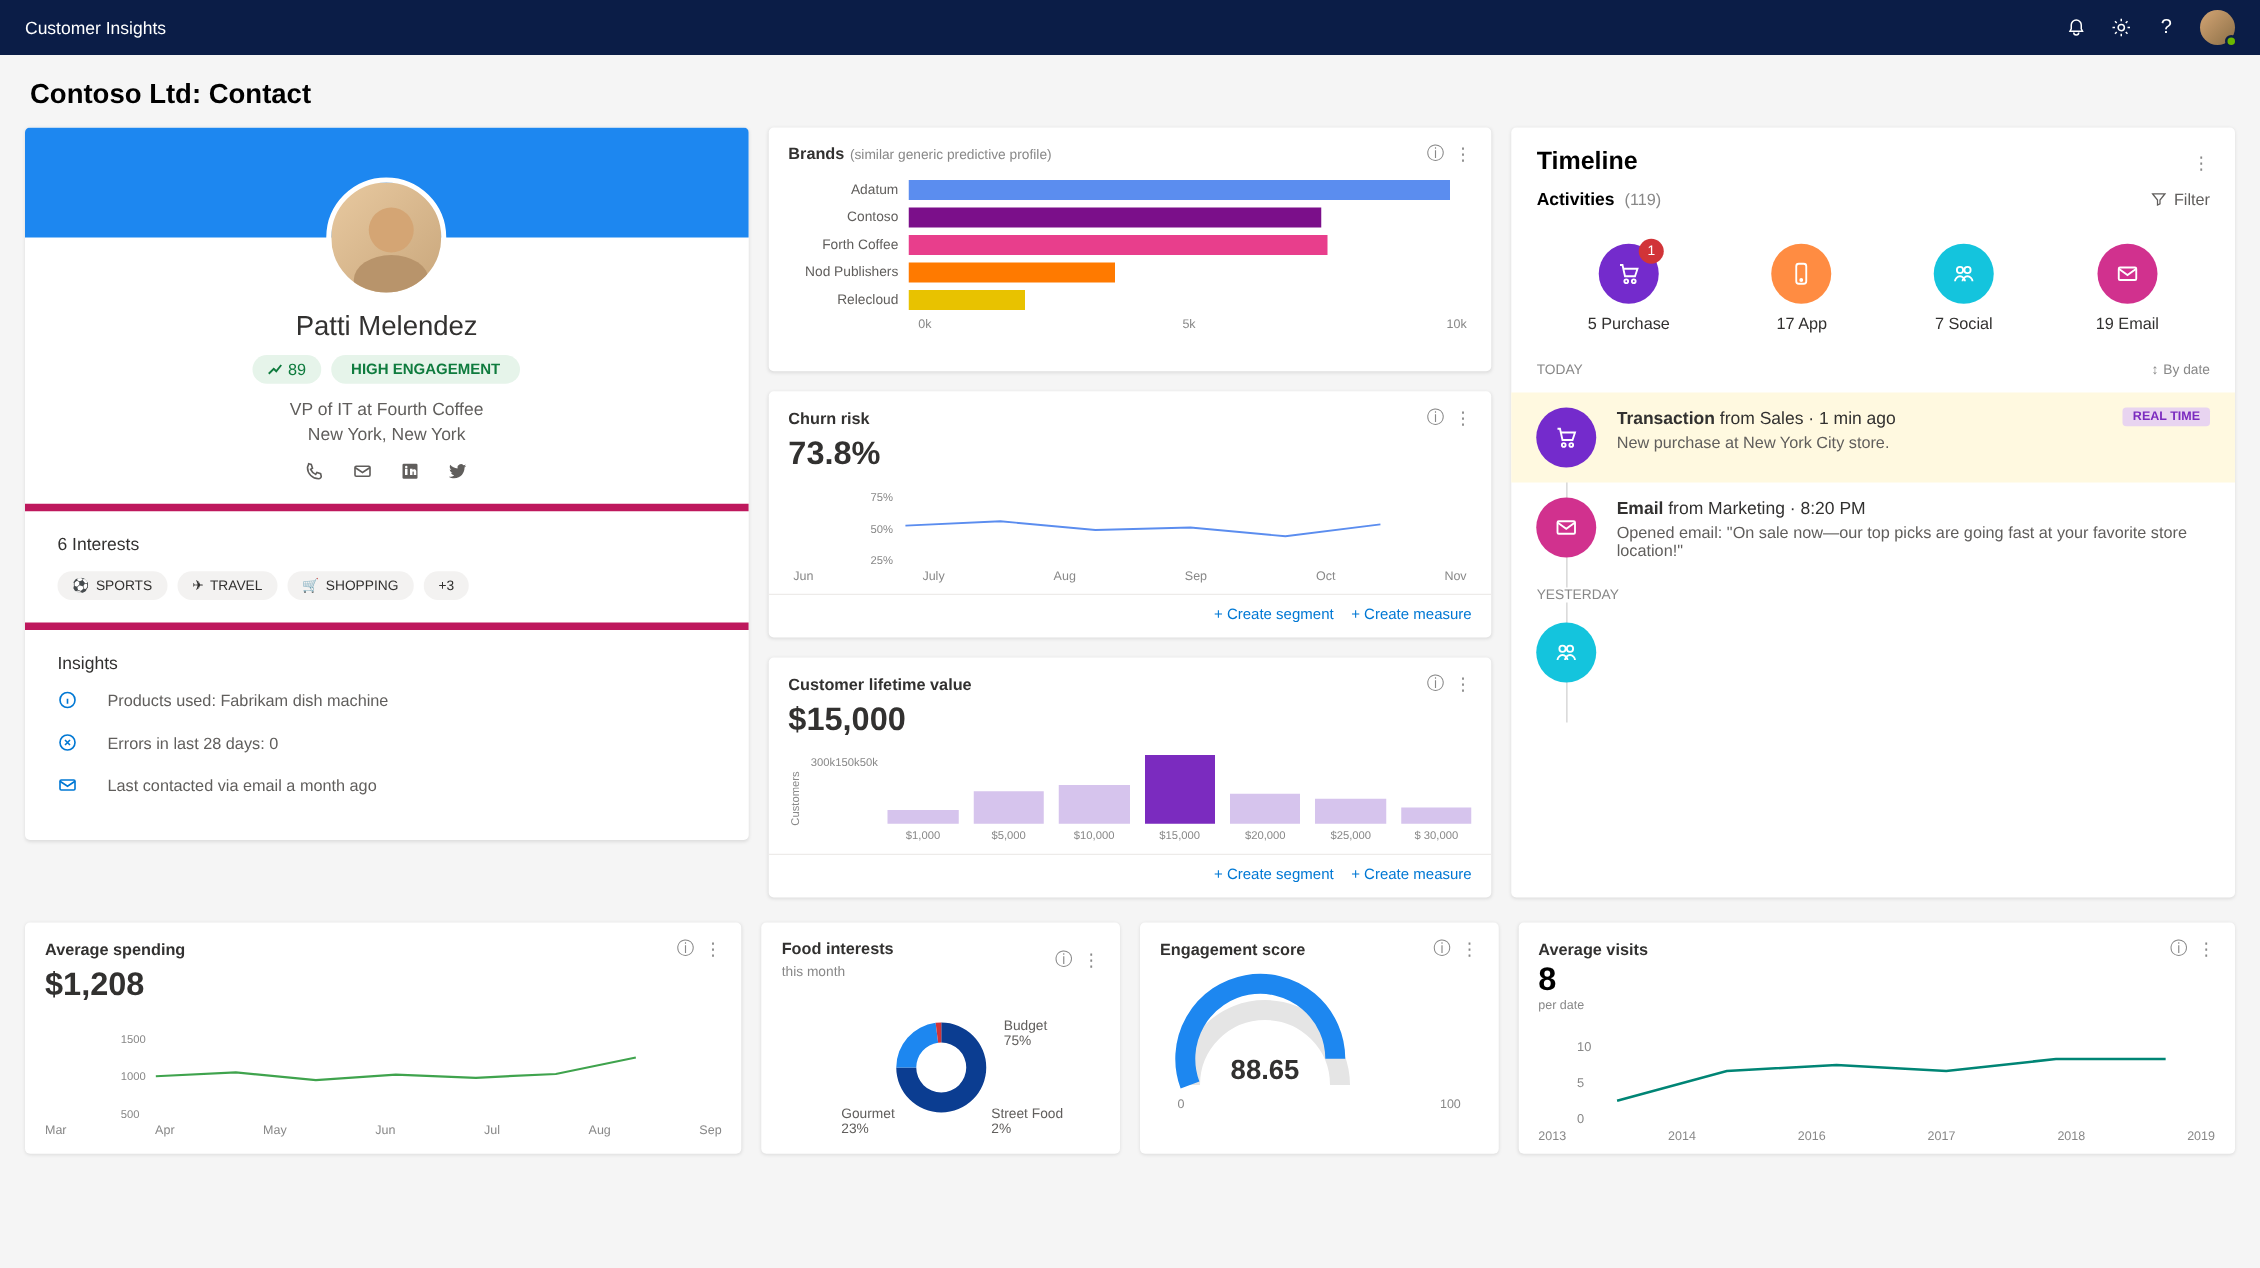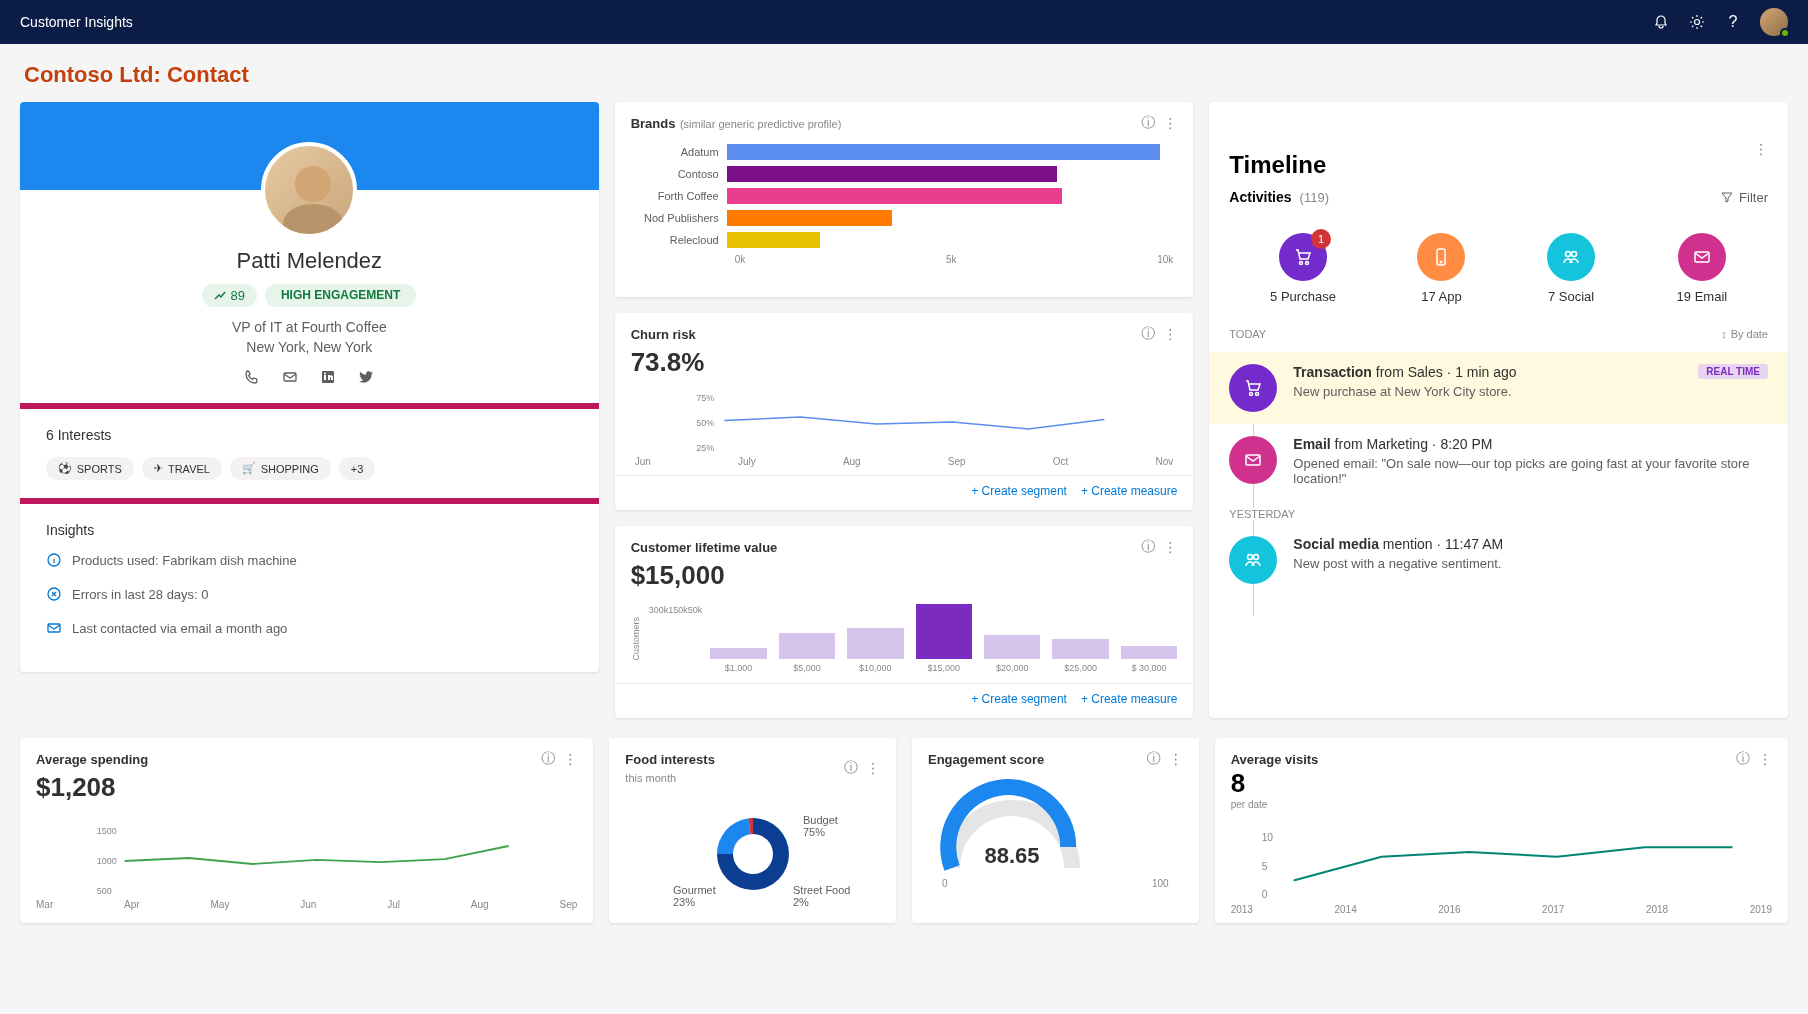--- a/index.html
+++ b/index.html
@@ -4,21 +4,21 @@
 <style>
 * { margin: 0; padding: 0; box-sizing: border-box; font-family: 'Segoe UI', Arial, sans-serif; }
 body { background: #f5f5f5; }
 .top-bar { background: #0b1d47; color: #fff; height: 44px; display: flex; align-items: center; padding: 0 20px; justify-content: space-between; }
 .top-bar-title { font-size: 14px; }
 .top-bar-right { display: flex; align-items: center; gap: 18px; }
 .top-bar-icon { width: 18px; height: 18px; cursor: pointer; display: flex; align-items: center; justify-content: center; color: #fff; }
 .avatar-icon { width: 28px; height: 28px; border-radius: 50%; background: linear-gradient(135deg,#d4a574,#8b6f47); position: relative; }
 .avatar-status { position: absolute; bottom: -2px; right: -2px; width: 10px; height: 10px; background: #6bb700; border-radius: 50%; border: 2px solid #0b1d47; }
 
-.page-header { padding: 18px 24px 14px; font-size: 22px; font-weight: 600; color: #c2410c; }
+.page-header { padding: 18px 24px 14px; font-size: 22px; font-weight: 600; color: #000000; }
 
 .dashboard { display: grid; grid-template-columns: 1fr 1fr 1fr; gap: 16px; padding: 0 20px 20px; }
 .col { display: flex; flex-direction: column; gap: 16px; }
 
 .card { background: #fff; border-radius: 4px; box-shadow: 0 1px 3px rgba(0,0,0,0.1); position: relative; }
 .card-header { display: flex; align-items: center; justify-content: space-between; padding: 12px 16px 0; }
 .card-title { font-size: 13px; font-weight: 600; color: #323130; }
 .card-subtitle { font-size: 11px; color: #888; font-weight: 400; }
 .card-actions { display: flex; gap: 8px; align-items: center; }
 .info-icon, .more-icon { cursor: pointer; color: #888; font-size: 14px; }
@@ -37,21 +37,21 @@
 .profile-location { color: #605e5c; font-size: 14px; margin-bottom: 14px; }
 .profile-icons { display: flex; justify-content: center; gap: 22px; padding-bottom: 18px; color: #605e5c; }
 .profile-icons span { cursor: pointer; font-size: 16px; }
 
 .section-divider { border-top: 6px solid #be185d; padding: 18px 26px; }
 .section-title { font-size: 14px; color: #323130; margin-bottom: 14px; }
 .interest-chips { display: flex; gap: 8px; flex-wrap: wrap; }
 .chip { background: #f3f2f1; border-radius: 14px; padding: 5px 12px; font-size: 11px; color: #323130; display: flex; align-items: center; gap: 5px; cursor: pointer; }
 
 .insight-list { list-style: none; }
-.insight-list li { display: flex; gap: 10px; align-items: center; font-size: 13px; color: #605e5c; margin-bottom: 18px; }
+.insight-list li { display: flex; gap: 24px; align-items: center; font-size: 13px; color: #605e5c; margin-bottom: 18px; }
 .insight-icon { width: 16px; height: 16px; flex-shrink: 0; display: inline-flex; align-items: center; justify-content: center; }
 
 .brands-chart { padding: 12px 20px 32px; }
 .brand-row { display: flex; align-items: center; margin-bottom: 6px; }
 .brand-label { width: 92px; text-align: right; font-size: 11px; color: #605e5c; padding-right: 8px; }
 .brand-bar-wrap { flex: 1; height: 16px; position: relative; }
 .brand-bar { height: 100%; }
 .brand-axis { display: flex; justify-content: space-between; font-size: 10px; color: #888; padding-left: 100px; margin-top: 4px; }
 
 .big-number { font-size: 26px; font-weight: 600; color: #323130; padding: 4px 16px 8px; }
@@ -64,21 +64,21 @@
 .clv-chart { padding: 6px 16px 10px; display: flex; gap: 8px; }
 .clv-yaxis { display: flex; flex-direction: row; justify-content: flex-end; font-size: 9px; color: #888; padding-bottom: 18px; }
 .ylabel-vert { writing-mode: vertical-rl; transform: rotate(180deg); font-size: 9px; color: #888; align-self: center; }
 .clv-bars { flex: 1; display: flex; align-items: flex-end; gap: 12px; height: 68px; }
 .clv-col { flex: 1; display: flex; flex-direction: column; align-items: center; gap: 4px; }
 .clv-bar { width: 100%; background: #d6c4ed; }
 .clv-bar.hl { background: #7b2bbf; }
 .clv-xlabel { font-size: 9px; color: #888; }
 
 .timeline-header { padding: 16px 20px 10px; display: flex; justify-content: space-between; align-items: center; }
-.timeline-title { font-size: 24px; font-weight: 600; margin-top: 33px; }
+.timeline-title { font-size: 20px; font-weight: 600; }
 .timeline-sub { padding: 0 20px 16px; display: flex; align-items: center; gap: 8px; }
 .timeline-sub strong { font-size: 14px; }
 .timeline-sub .count { color: #888; font-size: 13px; }
 .filter-btn { margin-left: auto; color: #605e5c; font-size: 13px; display: flex; align-items: center; gap: 6px; cursor: pointer; }
 
 .activity-icons { display: flex; justify-content: space-around; padding: 12px 20px 24px; }
 .activity-icon-col { display: flex; flex-direction: column; align-items: center; gap: 8px; }
 .activity-circle { width: 48px; height: 48px; border-radius: 50%; display: flex; align-items: center; justify-content: center; color: #fff; font-size: 20px; position: relative; cursor: pointer; }
 .activity-circle.purple { background: #742bcc; }
 .activity-circle.orange { background: #ff8c42; }
@@ -463,24 +463,20 @@
       <div class="timeline-content-body">Opened email: "On sale now—our top picks are going fast at your favorite store location!"</div>
     </div>
             </div><div class="timeline-day-label">YESTERDAY</div><div class="timeline-item ">
     <div class="timeline-dot activity-circle teal">
                 <svg width="20" height="20" viewBox="0 0 20 20" fill="none" stroke="#fff" stroke-width="1.5">
                   <circle cx="7" cy="7" r="2.5"></circle>
                   <circle cx="13" cy="7" r="2.5"></circle>
                   <path d="M3 16c0-2 2-4 4-4s4 2 4 4M9 16c0-2 2-4 4-4s4 2 4 4"></path>
                 </svg>
               </div>
-    <div class="timeline-content">
-      <div class="timeline-content-title"><strong>Social media</strong> mention · 11:47 AM</div>
-      <div class="timeline-content-body">New post with a negative sentiment.</div>
-    </div>
             </div></div>
       </div>
     </div>
   </div>
 </div>
 
 <div class="row2">
   <div class="card">
     <div class="card-header">
       <span class="card-title">Average spending</span>

